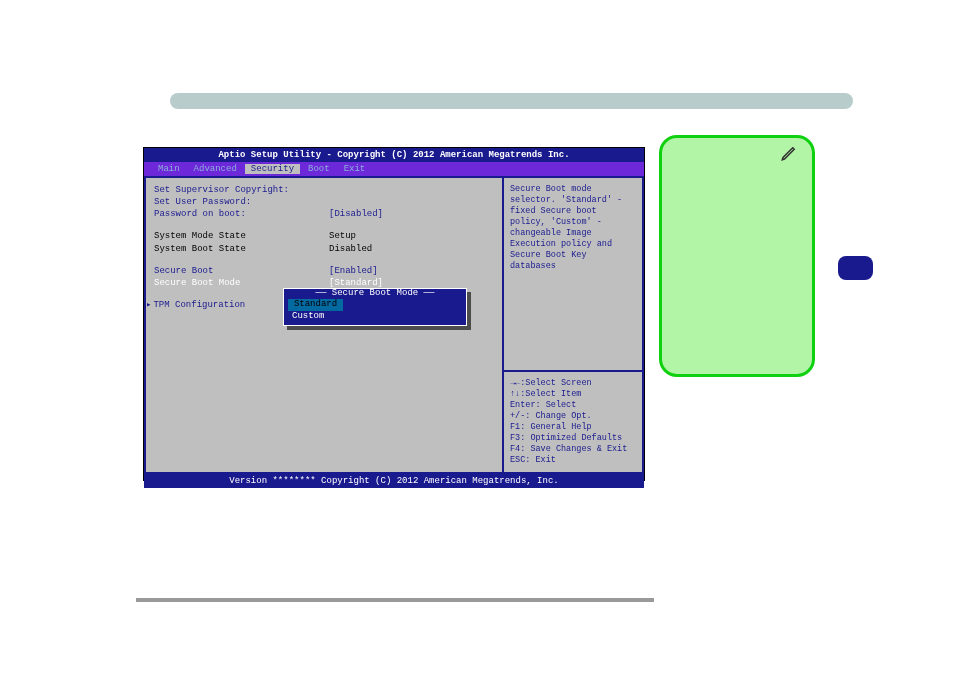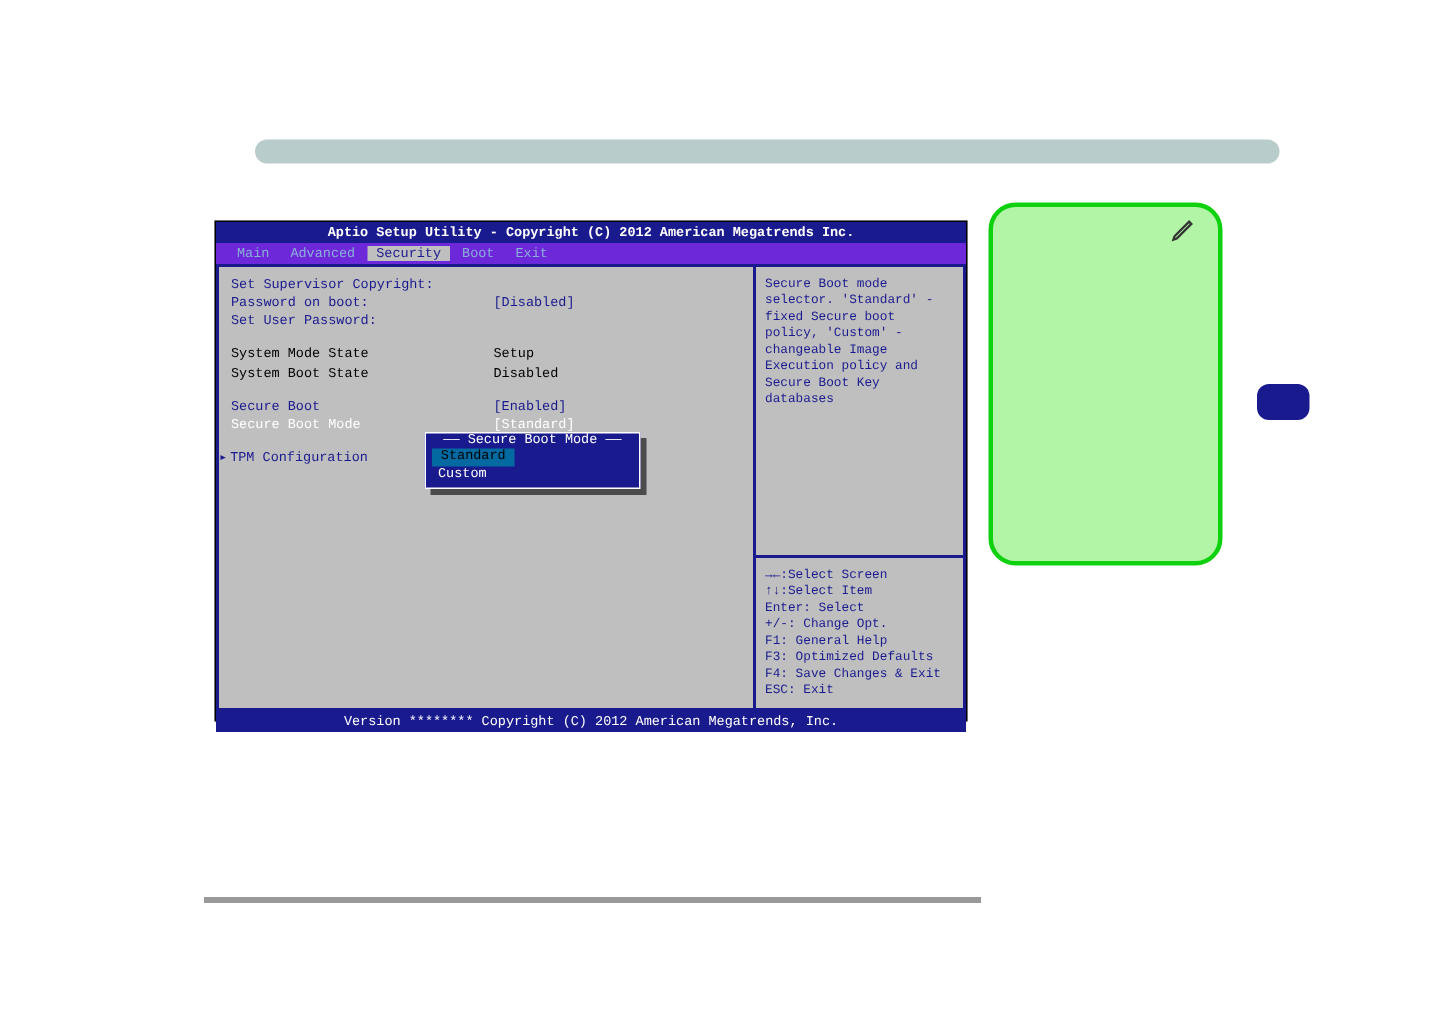--- a/index.html
+++ b/index.html
@@ -97,21 +97,21 @@
     .white-text { color: #fff !important; }
     .arrow-marker {
       color: #1a1a8f;
       margin-left: -8px;
       padding-right: 2px;
     }
     .popup {
       position: absolute;
       top: 110px;
       left: 137px;
-      width: 144px;
+      width: 184px;
       background: #1a1a8f;
       border: 1px solid #fff;
       box-shadow: 4px 4px 0 rgba(0,0,0,0.6);
       padding: 0px 4px 3px 4px;
     }
     .popup-title {
       color: #fff;
       text-align: center;
       font-size: 9px;
       position: relative;
@@ -184,25 +184,25 @@
     <div class="bios-tab active">Security</div>
     <div class="bios-tab">Boot</div>
     <div class="bios-tab">Exit</div>
   </div>
   <div class="bios-body">
     <div class="bios-left">
       <div class="setting-row">
         <span class="setting-label">Set Supervisor Copyright:</span>
       </div>
       <div class="setting-row">
+        <span class="setting-label">Set User Password:</span>
+      </div>
+      <div class="setting-row">
         <span class="setting-label">Password on boot:</span>
         <span class="setting-value">[Disabled]</span>
-      </div>
-      <div class="setting-row">
-        <span class="setting-label">Set User Password:</span>
       </div>
       <div style="height:10px"></div>
       <div class="setting-row">
         <span class="setting-label black-text">System Mode State</span>
         <span class="setting-value black-text">Setup</span>
       </div>
       <div class="setting-row">
         <span class="setting-label black-text">System Boot State</span>
         <span class="setting-value black-text">Disabled</span>
       </div>

